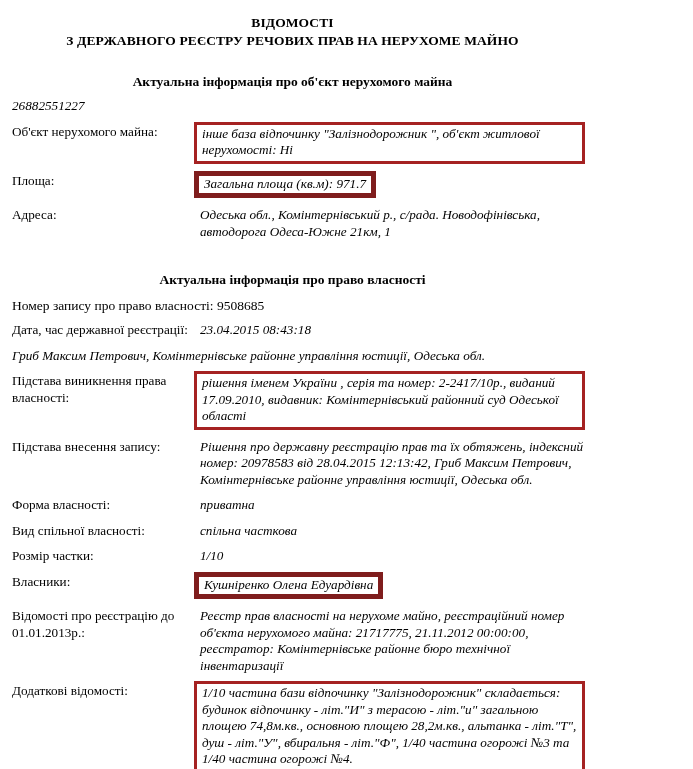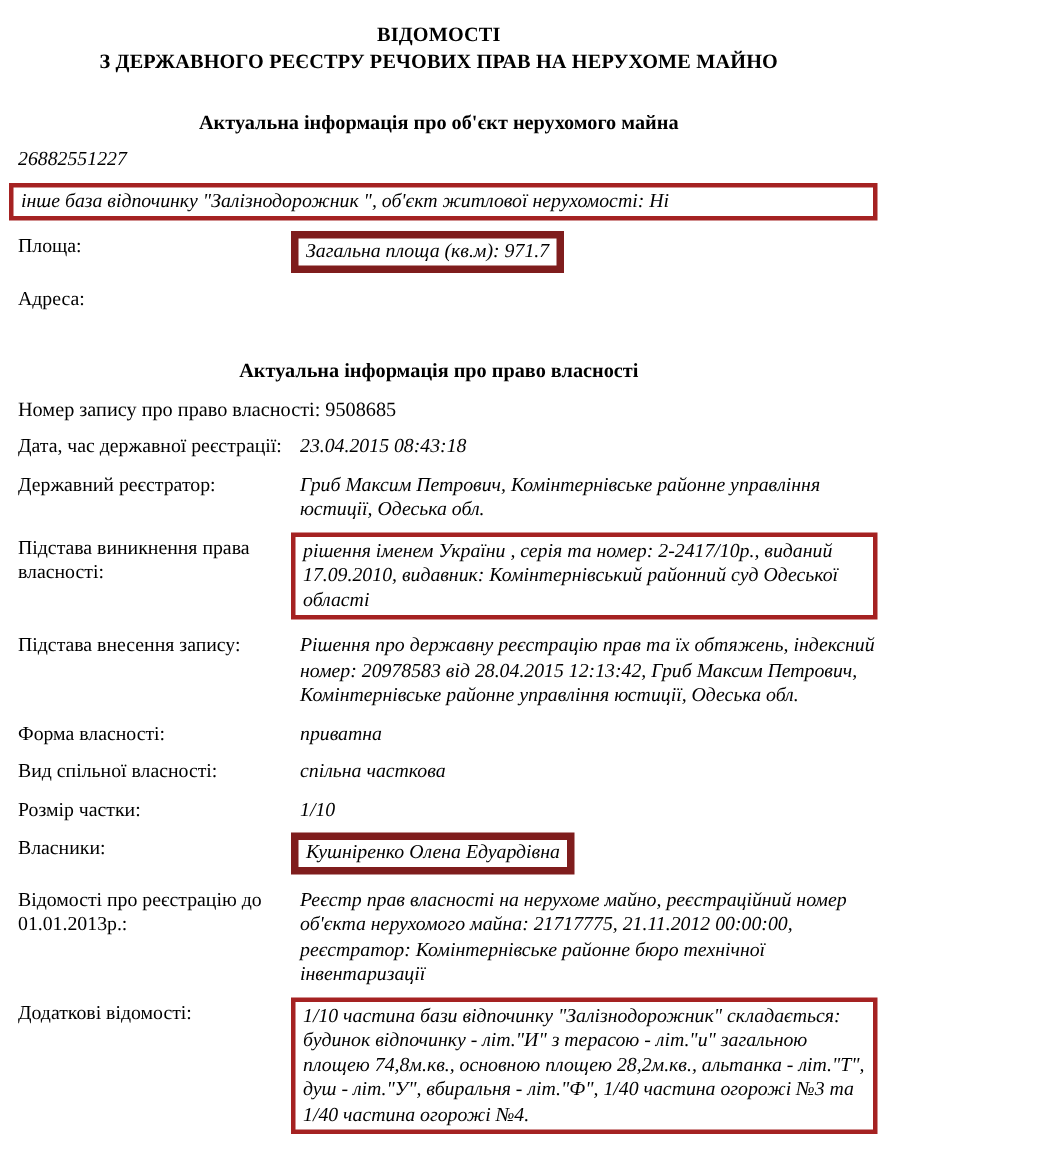--- a/index.html
+++ b/index.html
@@ -98,47 +98,48 @@
 
   <div class="section-head sec1">Актуальна інформація про об'єкт нерухомого майна</div>
 
   <div class="rows">
 
     <div class="row">
       <div class="value">26882551227</div>
     </div>
 
     <div class="row gap-before">
+      <div class="label">Об'єкт нерухомого майна:</div>
       <div class="value boxed">інше база відпочинку "Залізнодорожник ", об'єкт житлової нерухомості: Ні</div>
     </div>
 
     <div class="row gap-before">
       <div class="label">Площа:</div>
       <div class="value boxed-inline">Загальна площа (кв.м): 971.7</div>
     </div>
 
     <div class="row gap-before">
       <div class="label">Адреса:</div>
+      <div class="value">Одеська обл., Комінтернівський р., с/рада. Новодофінівська, автодорога Одеса-Южне 21км, 1</div>
     </div>
 
   </div>
 
   <div class="section-head" style="padding-top:27px;">Актуальна інформація про право власності</div>
 
   <div class="record-no">Номер запису про право власності: 9508685</div>
 
   <div class="rows">
 
     <div class="row">
       <div class="label">Дата, час державної реєстрації:</div>
       <div class="value">23.04.2015 08:43:18</div>
     </div>
 
     <div class="row gap-before">
-      <div class="label">Державний реєстратор:</div>
       <div class="value">Гриб Максим Петрович, Комінтернівське районне управління юстиції, Одеська обл.</div>
     </div>
 
     <div class="row gap-before">
       <div class="label">Підстава виникнення права власності:</div>
       <div class="value boxed">рішення іменем України , серія та номер: 2-2417/10р., виданий 17.09.2010, видавник: Комінтернівський районний суд Одеської області</div>
     </div>
 
     <div class="row gap-before">
       <div class="label">Підстава внесення запису:</div>

